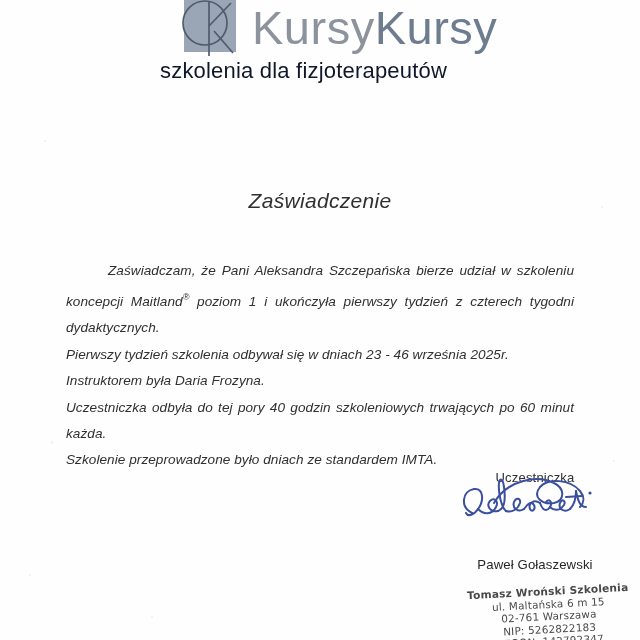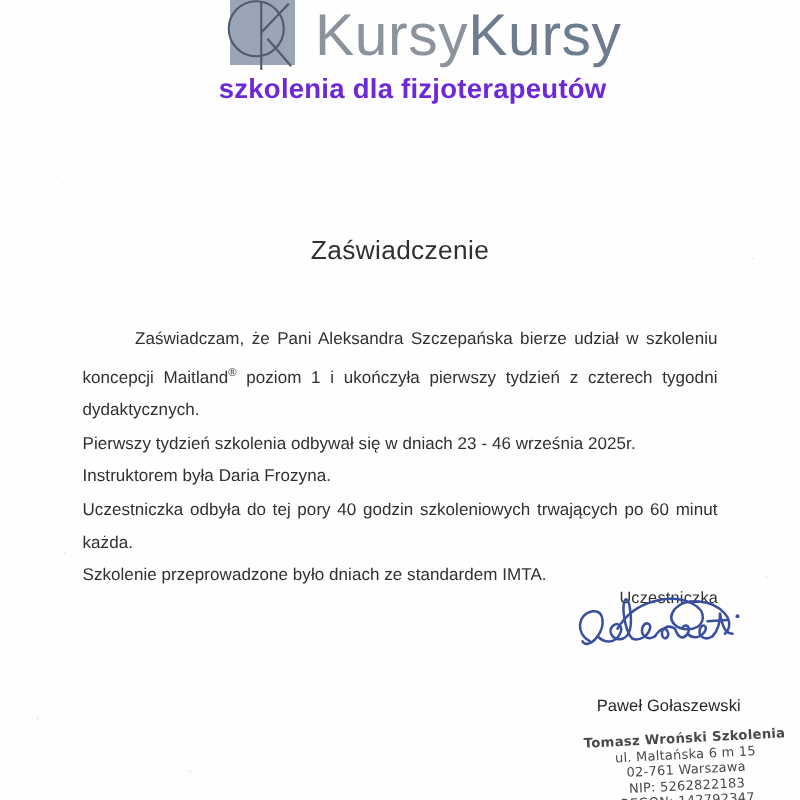--- a/index.html
+++ b/index.html
@@ -70,25 +70,25 @@
     letter-spacing: .5px;
     line-height: 1;
     margin-left: 12px;
     white-space: nowrap;
     font-weight: 300;
   }
   .logo-text .orto { color: #8d939c; }
   .logo-text .kursy { color: #6e7c90; }
   .tagline {
     position: absolute;
-    left: 175px;
+    left: 160px;
     top: 58px;
     font-size: 22px;
-    color: #6d28d9;
-    font-weight: 700;
+    color: #0f172a;
+    font-weight: 400;
     letter-spacing: .2px;
     white-space: nowrap;
   }
 
   
   .doc-date {
     position: absolute;
     right: 67px;
     top: 106px;
     font-size: 13.5px;
@@ -99,28 +99,30 @@
   
   .doc-title {
     position: absolute;
     left: 0;
     right: 0;
     top: 189px;
     text-align: center;
     font-size: 21px;
     color: #303030;
     letter-spacing: .3px;
+    font-style: italic;
   }
 
   
   .body-block {
     position: absolute;
     left: 66px;
     top: 258px;
     width: 508px;
+    font-style: italic;
   }
   .para {
     font-size: 13.6px;
     line-height: 26.4px;
     color: #303030;
     text-align: justify;
     text-justify: inter-word;
     margin: 0;
     letter-spacing: .05px;
   }

